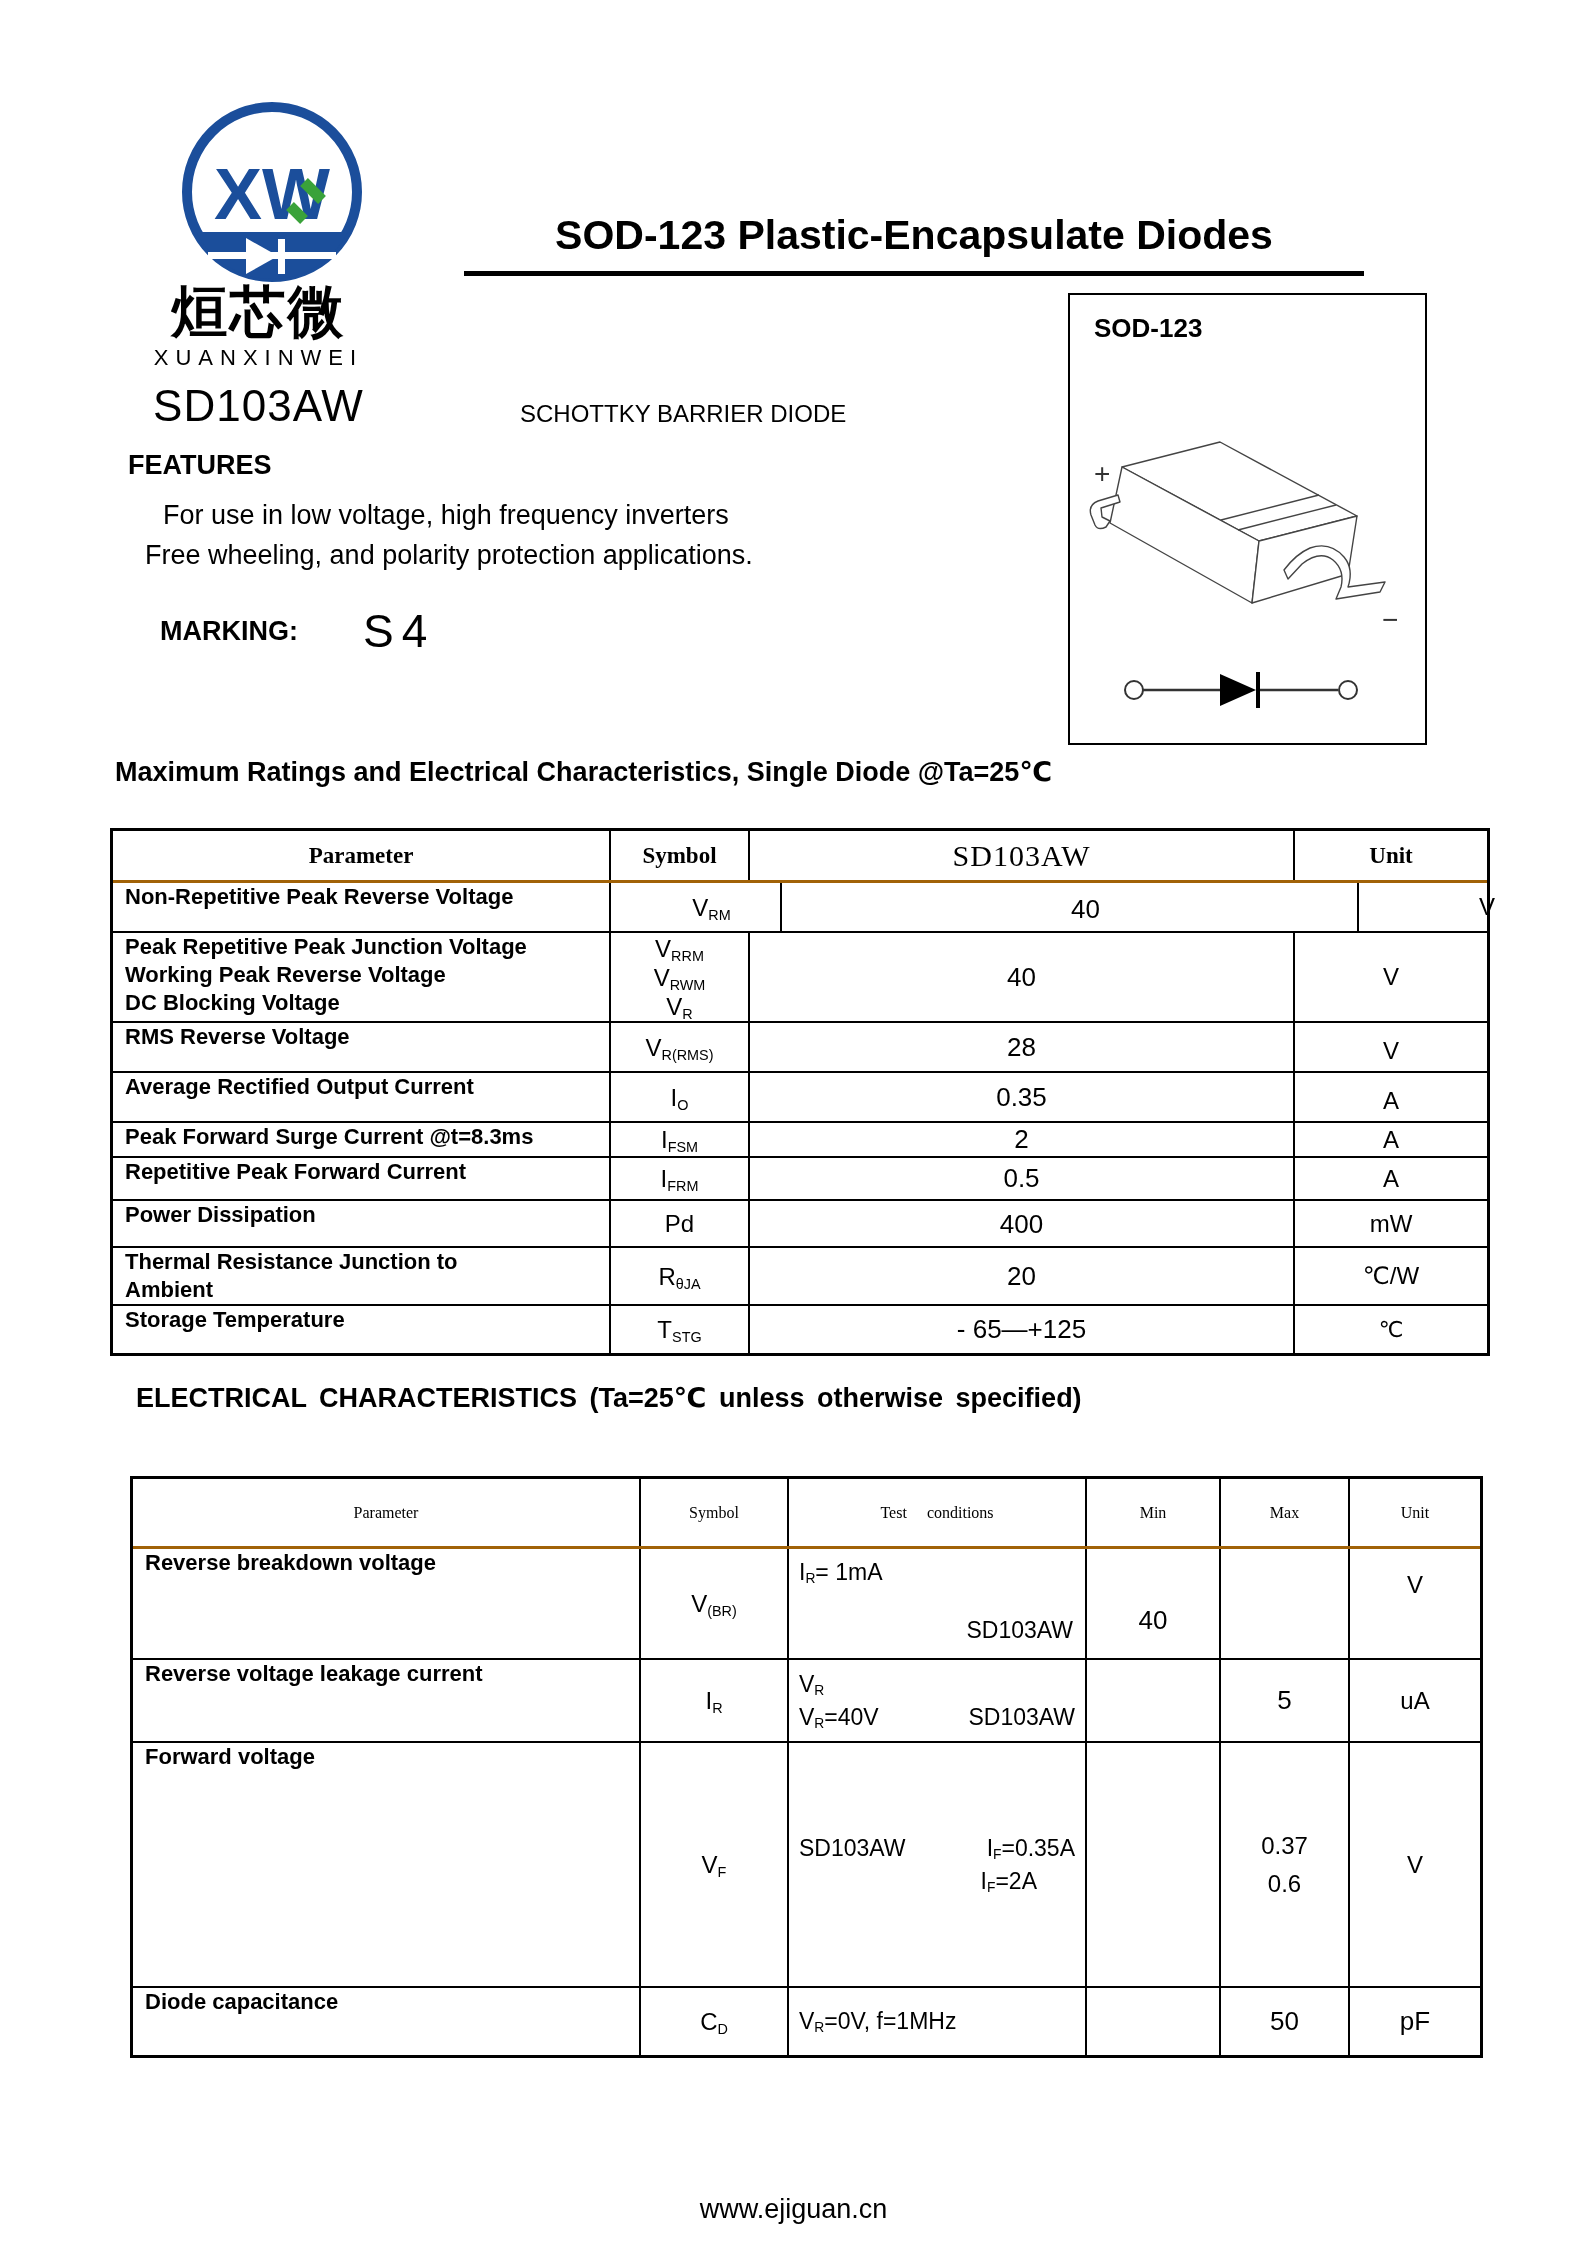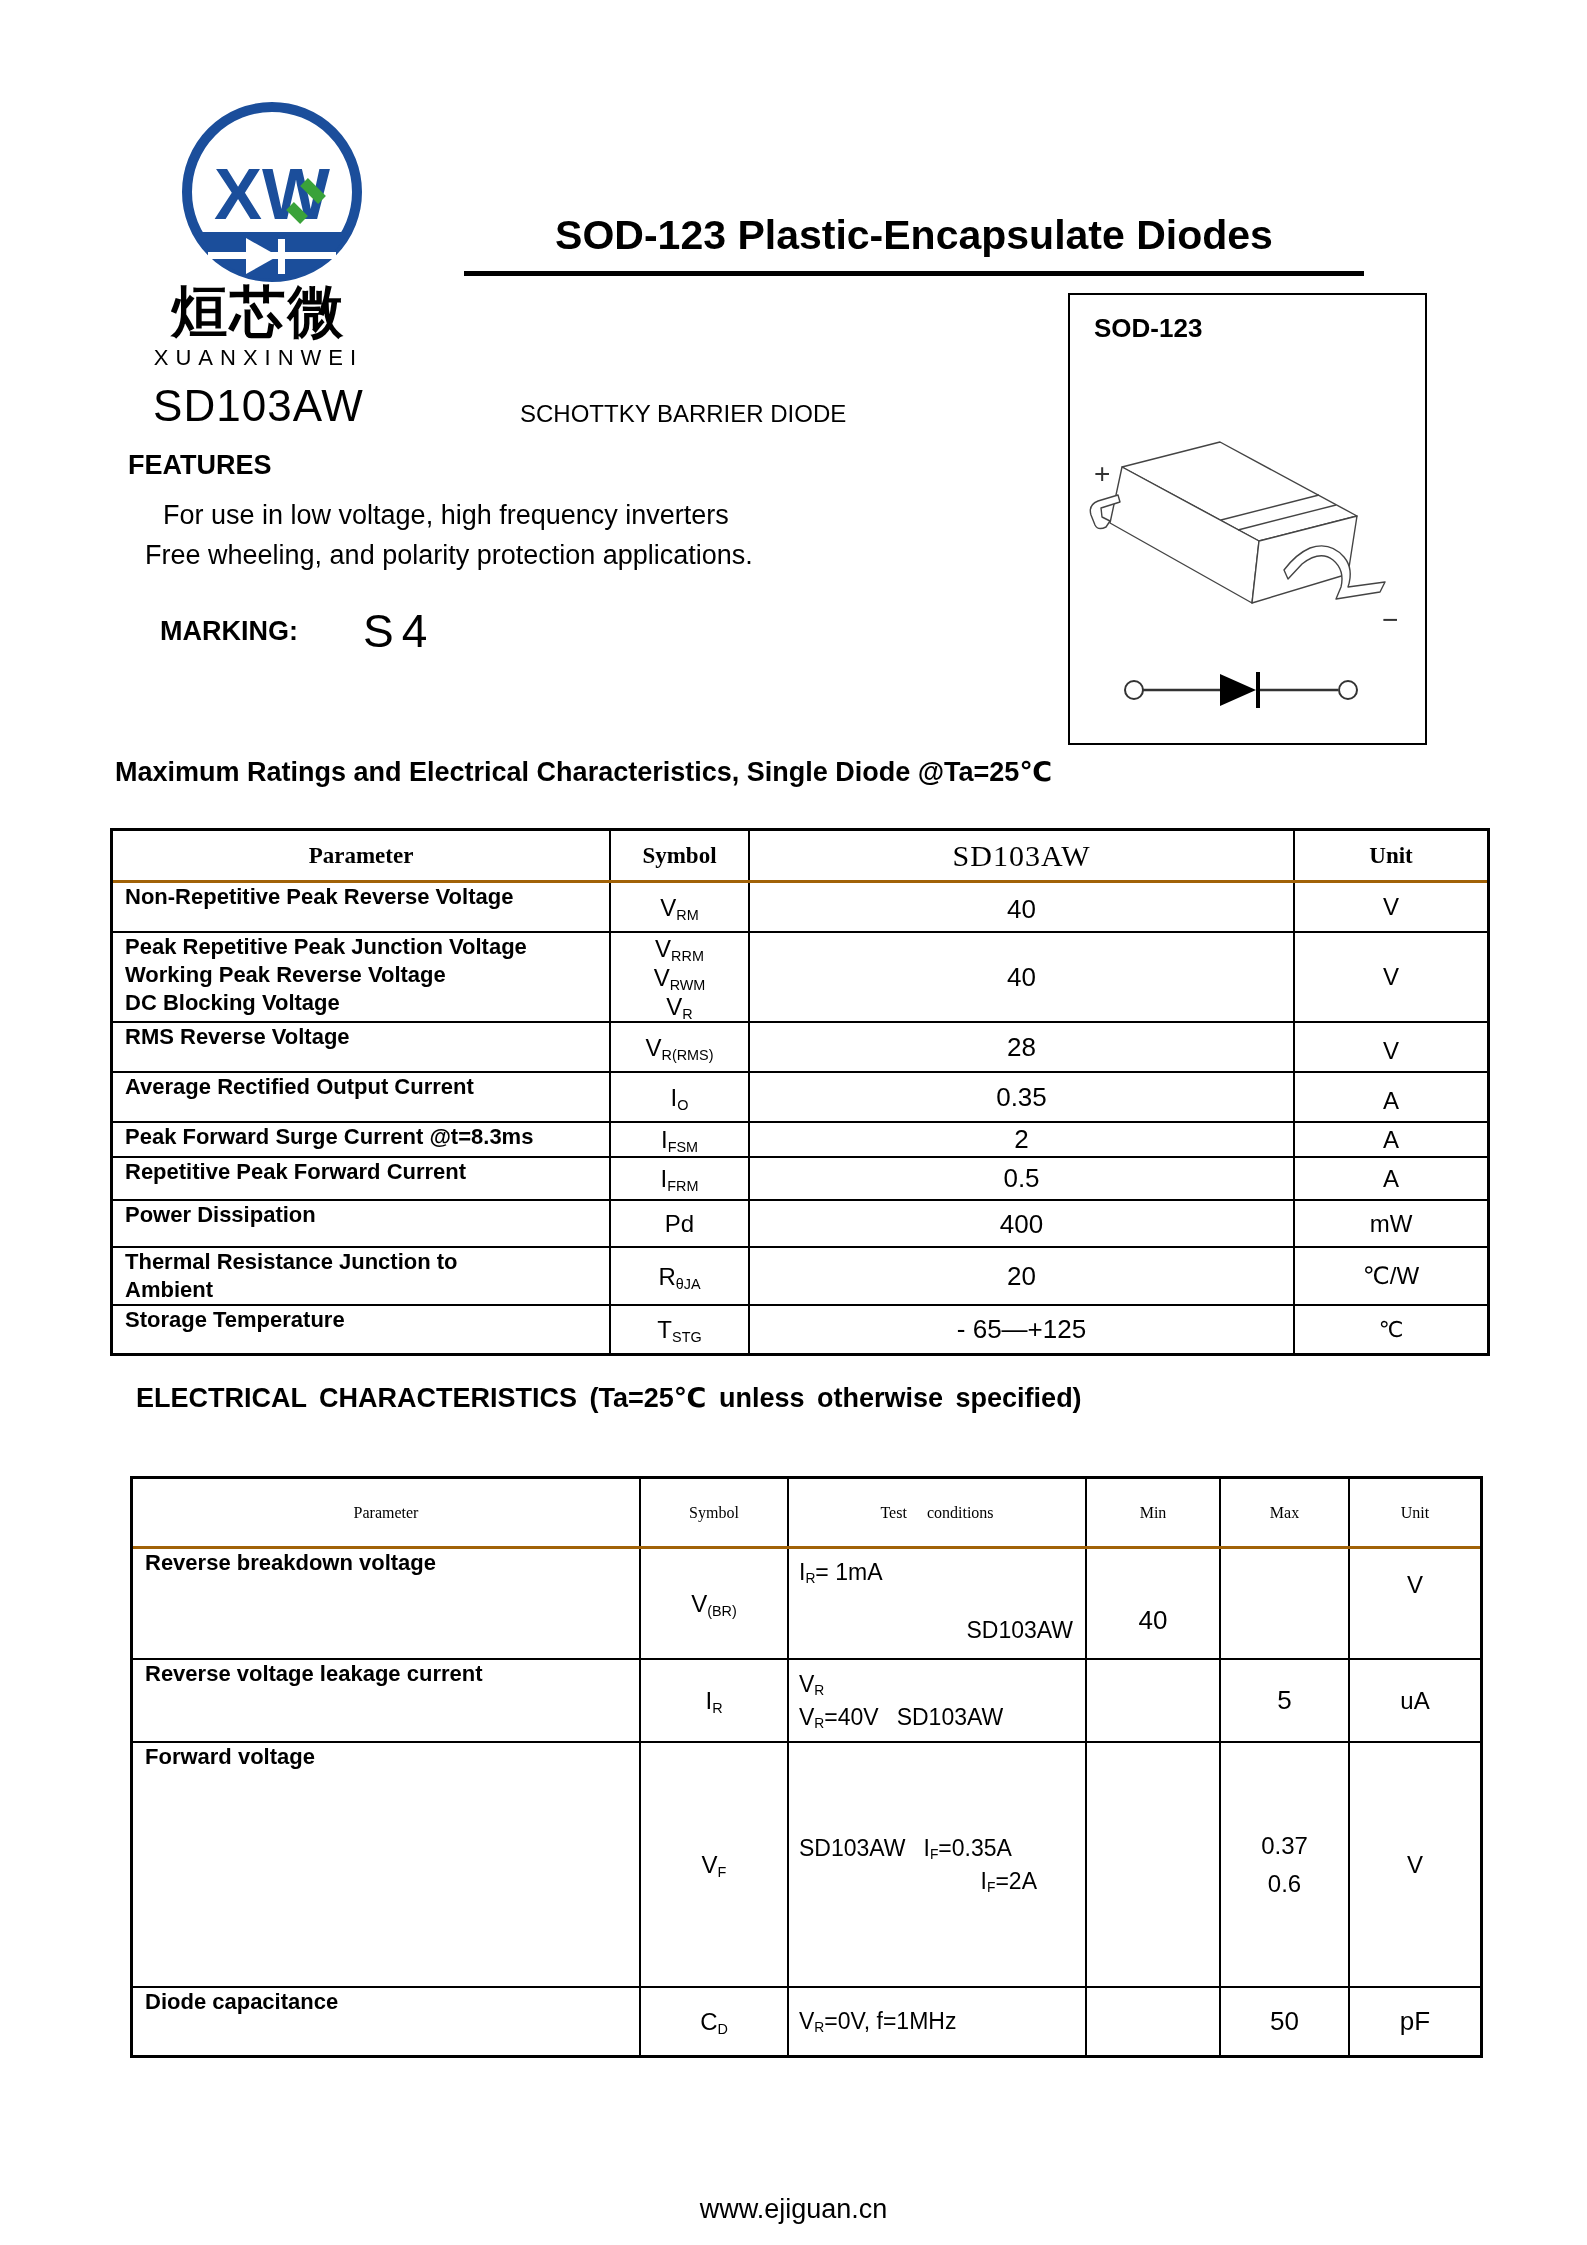--- a/index.html
+++ b/index.html
@@ -55,21 +55,21 @@
   .vcell{font-size:26px;}
   .vlow{align-items:flex-end;padding-bottom:6px;}
   .ucell{font-size:24px;}
   .hdr-test{word-spacing:16px;}
 
   
   .tccell{font-size:23px;padding:8px 10px;align-items:stretch;justify-content:center;
           flex-direction:column;text-align:left;}
   .tc-between{justify-content:space-between;padding-top:10px;padding-bottom:14px;}
   .tc-right{text-align:right;padding-right:2px;}
-  .tc-rowline{display:flex;justify-content:flex-start;align-items:baseline;gap:18px;}
+  .tc-rowline{display:flex;justify-content:space-between;align-items:baseline;gap:18px;}
   .tc-gap8{margin-top:6px;}
   .maxstack{flex-direction:column;font-size:24px;line-height:38px;}
   .unit-top{align-items:flex-start;padding-top:22px;}
 
   
   .footer{left:0;top:2194px;width:100%;text-align:center;font-size:27px;}
 </style>
 </head>
 <body>
 
@@ -144,21 +144,21 @@
   <div class="abs sec-h1">Maximum Ratings and Electrical Characteristics, Single Diode @Ta=25℃</div>
 
   <div class="dtable t1">
     <div class="drow hdr" style="height:52px;">
       <div class="dcell hcell">Parameter</div>
       <div class="dcell hcell">Symbol</div>
       <div class="dcell hpart">SD103AW</div>
       <div class="dcell hcell">Unit</div>
     </div>
 
-    <div class="drow" style="height:50px;">
+    <div class="drow" style="height:50px;gap:32px;">
       <div class="dcell pcell">
         <span class="pline">Non-Repetitive Peak Reverse Voltage</span>
       </div>
       <div class="dcell scell">
         <span><span>V</span><sub>RM</sub></span>
       </div>
       <div class="dcell vcell vlow">40</div>
       <div class="dcell ucell">V</div>
     </div>
 

